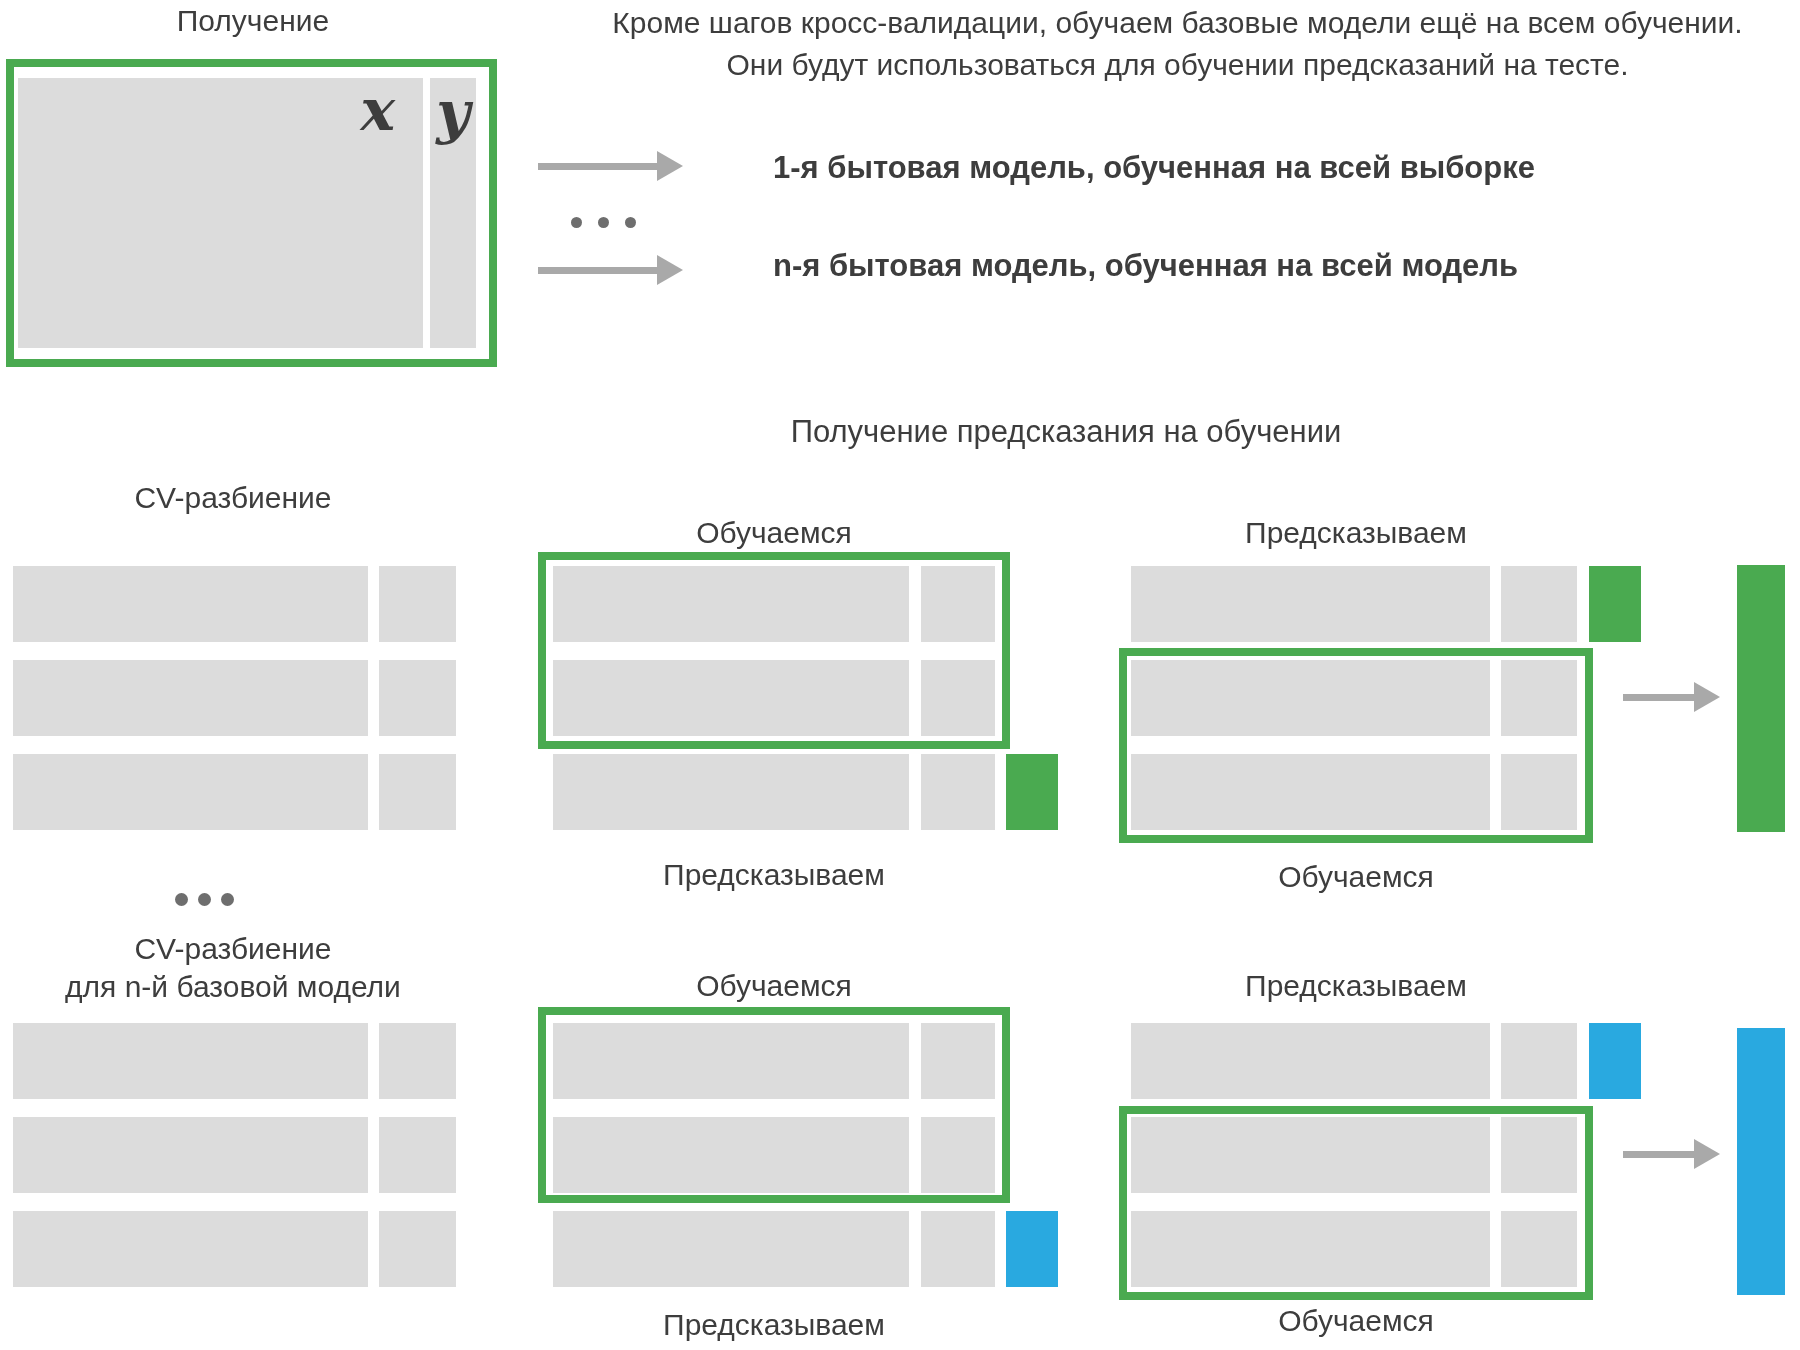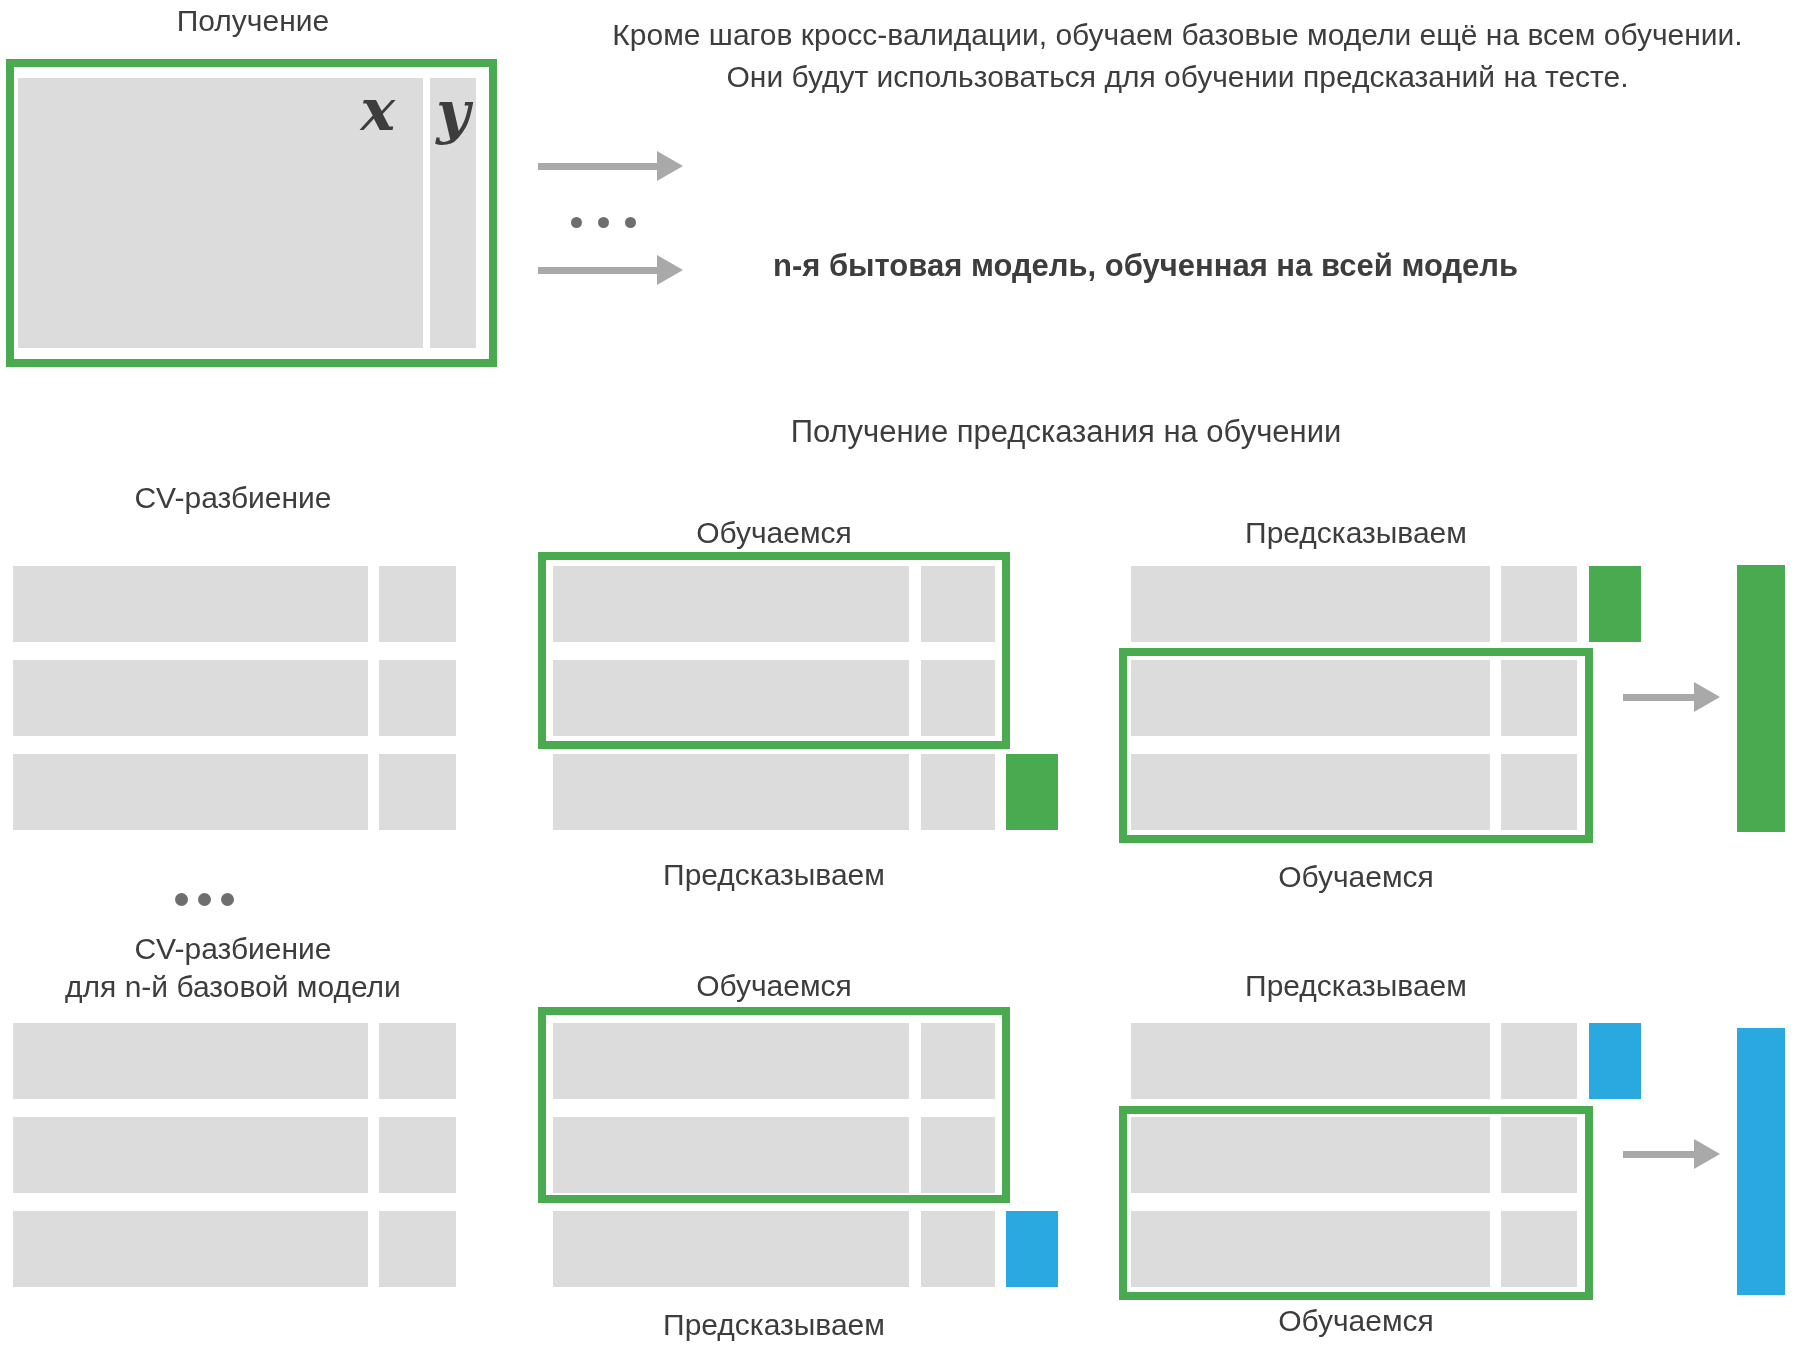--- a/index.html
+++ b/index.html
@@ -50,29 +50,30 @@
 <div class="canvas">
 
   <div class="t title" style="left:33px;top:2px;width:440px;">Получение</div>
 
   <div class="greenbox" style="left:6px;top:59px;width:475px;height:292px;"></div>
   <div class="abs gray" style="left:18px;top:78px;width:405px;height:270px;"></div>
   <div class="abs gray" style="left:430px;top:78px;width:46px;height:270px;"></div>
   <div class="t xy" style="left:300px;top:80px;width:95px;text-align:right;">x</div>
   <div class="t xy" style="left:430px;top:82px;width:46px;">y</div>
 
-  <div class="t note" style="left:560px;top:14px;width:1235px;">
+  <div class="t note" style="left:560px;top:2px;width:1235px;">
     <div>Кроме шагов кросс-валидации, обучаем базовые модели ещё на всем обучении.</div>
     <div>Они будут использоваться для обучении предсказаний на тесте.</div>
   </div>
 
   <div class="arrow" style="left:538px;top:166px;width:145px;">
     <div class="shaft"></div>
     <div class="head"></div>
   </div>
+  <div class="t bold-label" style="left:773px;top:148px;">1-я бытовая модель, обученная на всей выборке</div>
 
   <div class="dots" id="dots-top">
     <div class="dot"></div>
     <div class="dot"></div>
     <div class="dot"></div>
   </div>
 
   <div class="arrow" style="left:538px;top:270px;width:145px;">
     <div class="shaft"></div>
     <div class="head"></div>

